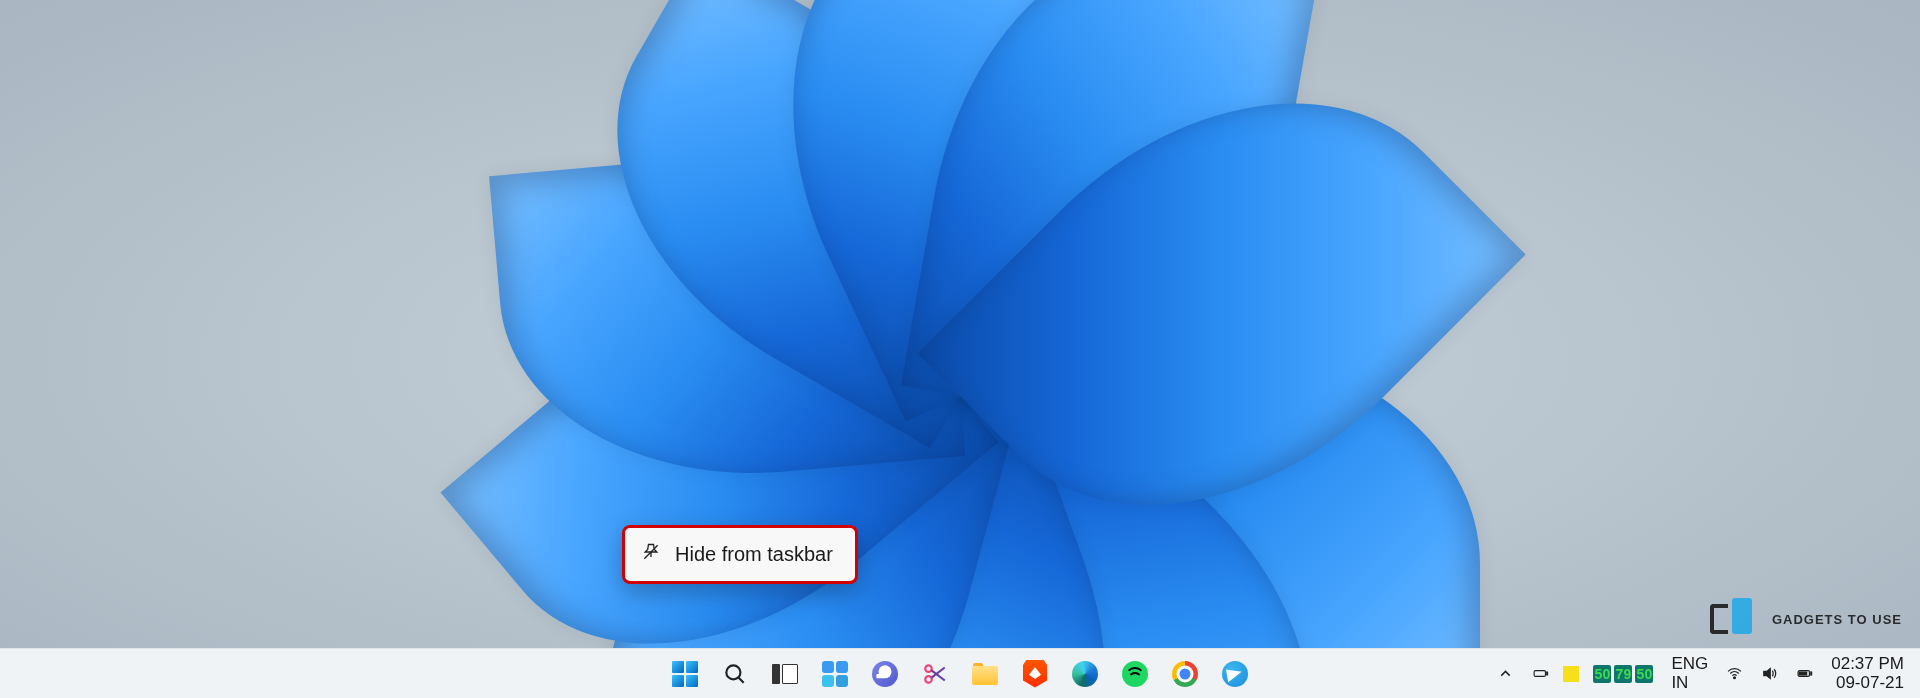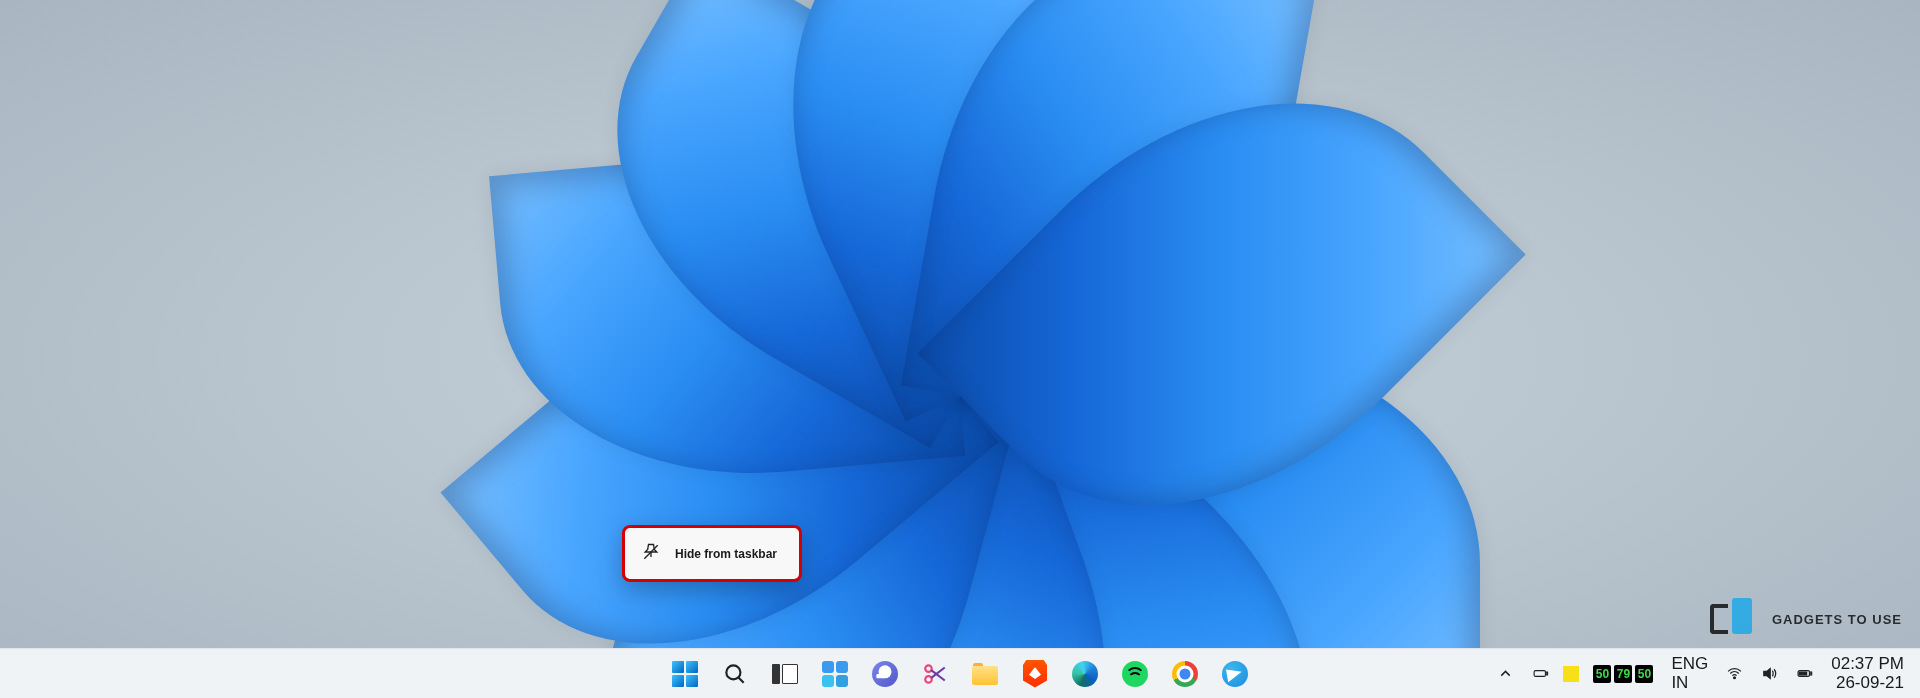--- a/index.html
+++ b/index.html
@@ -31,23 +31,22 @@
     border-radius: 8px;
     box-shadow: 0 8px 24px rgba(0,0,0,.25);
     padding: 6px;
     border: 3px solid #d40000;
   }
   .ctx-item {
     display: flex; align-items: center; gap: 14px;
     padding: 8px 16px 8px 10px;
     border-radius: 4px;
     cursor: pointer;
-    font-size: 12px; color:#1a1a1a;
+    font-size: 20px; color:#1a1a1a;
     white-space: nowrap;
-    font-weight: bold;
   }
   .ctx-item svg { width:20px; height:20px; }
 
   
   .taskbar {
     position: absolute; left:0; right:0; bottom:0; height:50px;
     background: rgba(243,246,250,.92);
     backdrop-filter: blur(20px);
     display:block;
     border-top: 1px solid rgba(0,0,0,.05);
@@ -103,21 +102,21 @@
   .tg-ic::after{content:"";position:absolute;left:5px;top:7px;width:0;height:0;border-left:15px solid #fff;border-top:5px solid transparent;border-bottom:8px solid transparent;transform:rotate(-10deg)}
 
   
   .tray {
     position:absolute; right:10px; top:0; bottom:0;
     display:flex; align-items:center; gap:6px;
     font-size:12px; color:#1a1a1a;
   }
   .tray .cell{display:flex;align-items:center;height:42px;padding:0 6px;border-radius:4px;cursor:pointer}
   .tray svg{width:17px;height:17px}
-  .temp-box{width:18px;height:18px;background:#000000;color:#3bdc4a;font-size:12px;font-weight:600;display:flex;align-items:center;justify-content:center;border-radius:2px}
+  .temp-box{width:18px;height:18px;background:#0f766e;color:#3bdc4a;font-size:14px;font-weight:600;display:flex;align-items:center;justify-content:center;border-radius:2px}
   .temps{display:flex;gap:3px}
   .lang{line-height:1.1;text-align:left;font-size:17px}
   .clock{line-height:1.1;text-align:right;font-size:17px}
 
   
   .watermark{position:absolute;right:18px;bottom:58px;opacity:.85;font-weight:700;font-size:13px;letter-spacing:1px;color:#111;display:flex;align-items:center;gap:20px}
   .watermark .logo{width:42px;height:42px;position:relative}
   .watermark .logo .a{position:absolute;left:0;top:6px;width:18px;height:30px;border:4px solid #111;border-right:none;border-radius:4px 0 0 4px}
   .watermark .logo .b{position:absolute;right:0;top:0;width:20px;height:36px;background:#1fa8e8;border-radius:3px}
 </style>
@@ -296,17 +295,17 @@
       <svg viewBox="0 0 24 24" fill="none" stroke="#222" stroke-width="1.8">
         <rect x="3" y="8" width="16" height="8" rx="2"></rect>
           <rect x="20" y="10" width="2" height="4"></rect>
           <rect x="5" y="10" width="10" height="4" fill="#222"></rect>
       </svg>
     </div>
 
     <div class="cell clock">
       <div>
         <div>02:37 PM</div>
-        <div>26-09-21</div>
+        <div>09-07-21</div>
       </div>
     </div>
   </div>
 </div>
 
 </body></html>

